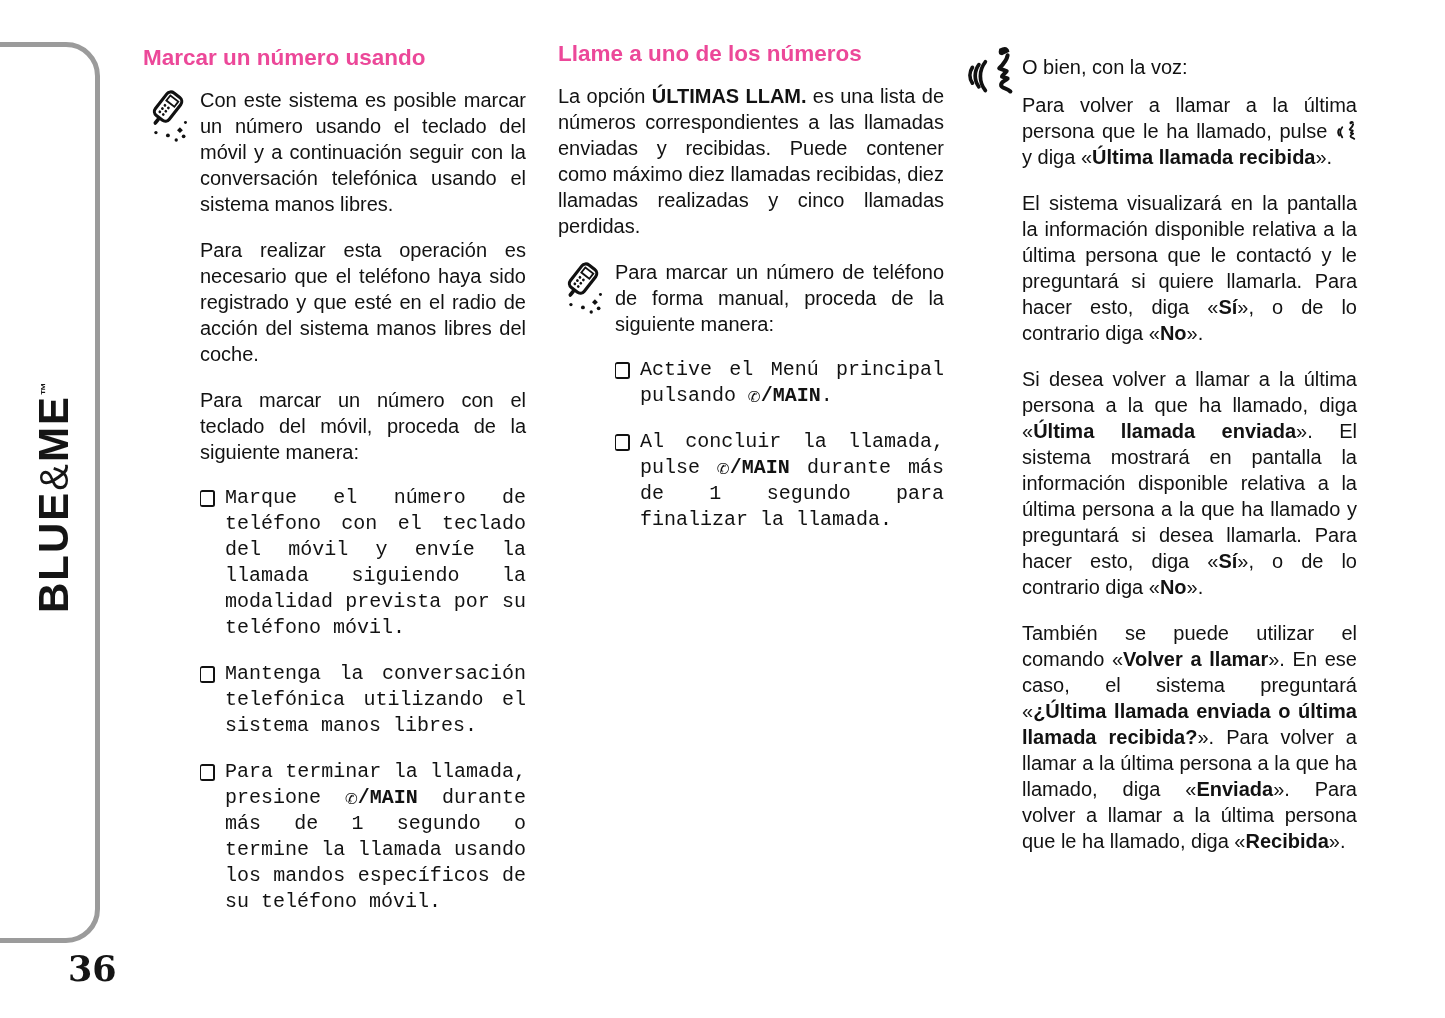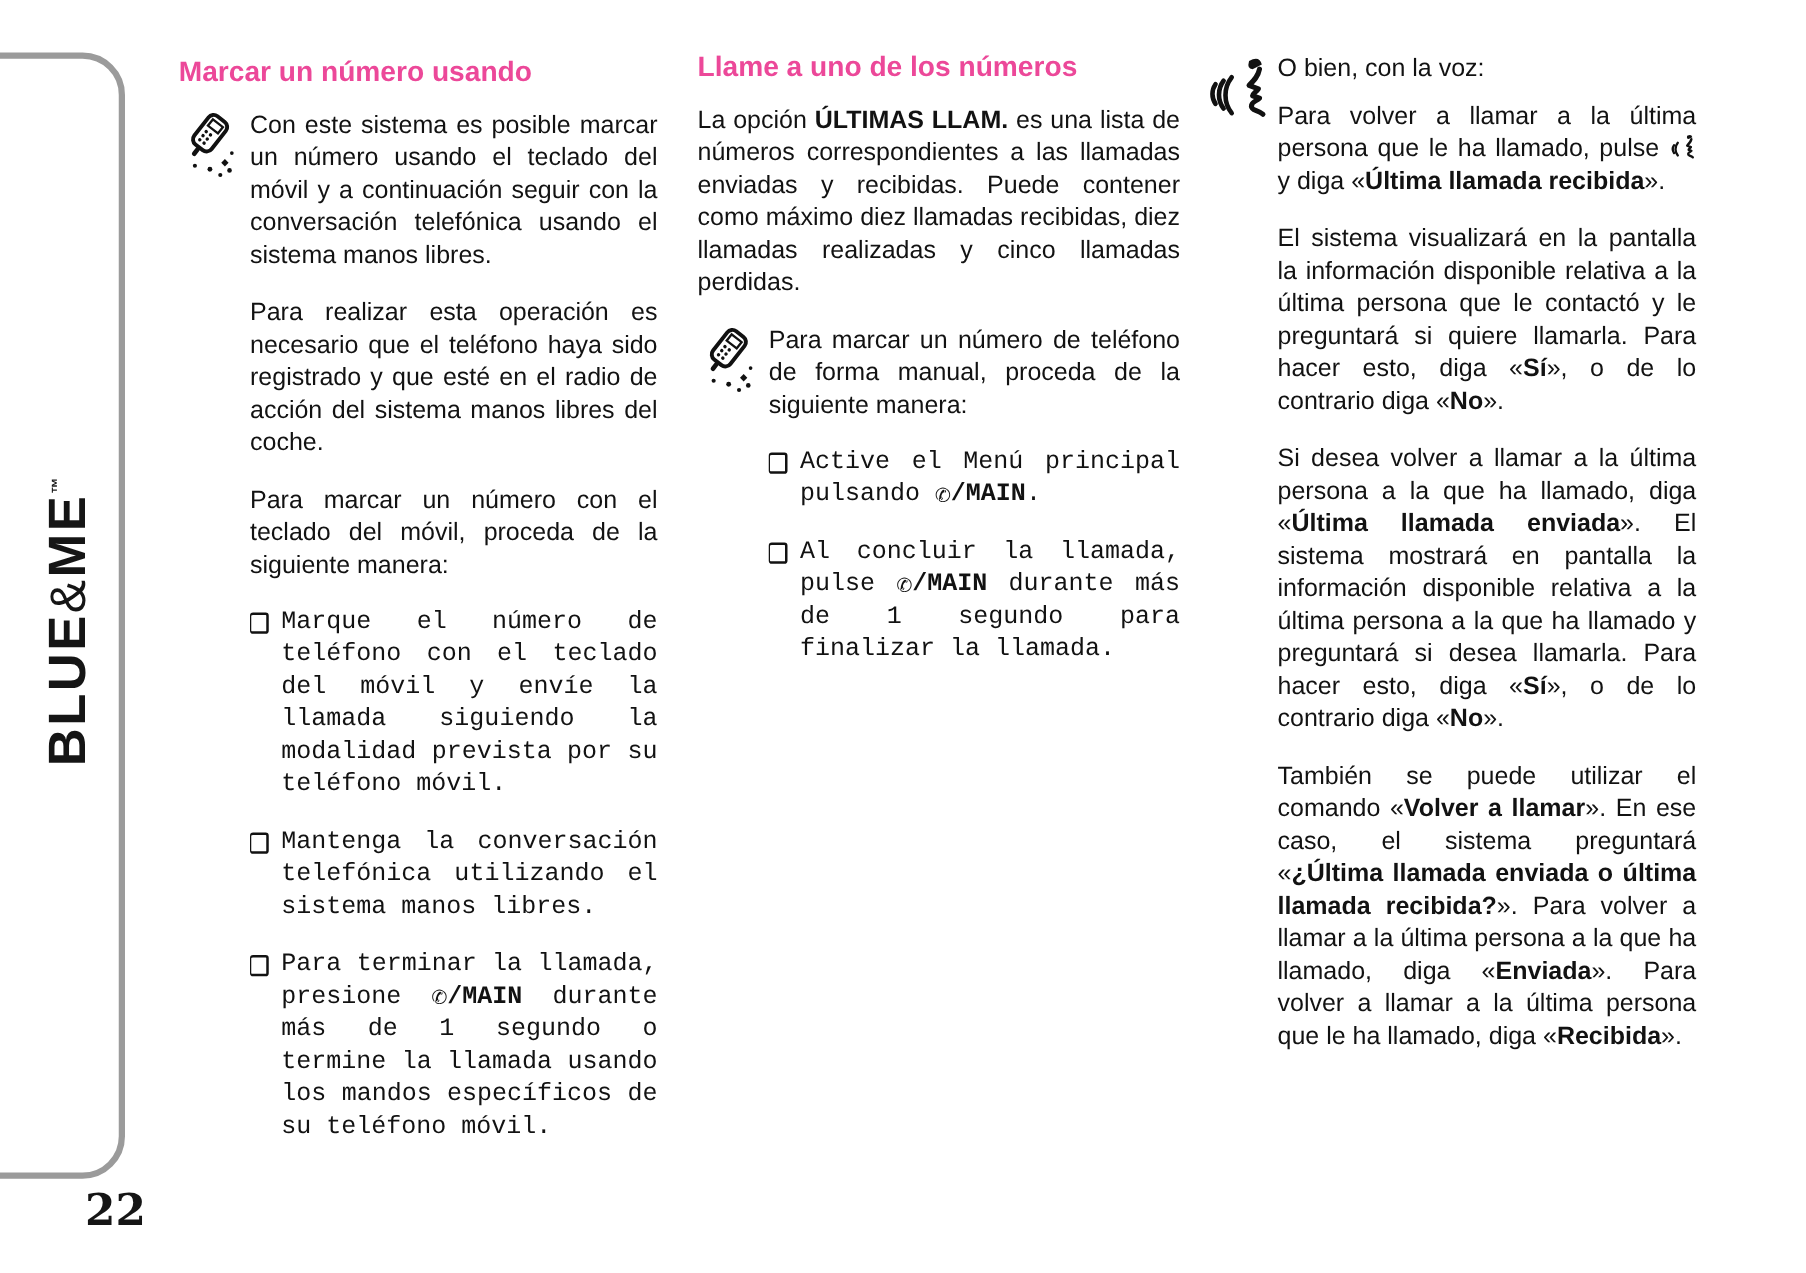--- a/index.html
+++ b/index.html
@@ -59,21 +59,21 @@
 </style>
 </head>
 <body>
 
 <div class="page">
 
   <div class="frame"></div>
 
   <div class="logo"><span>BLUE</span><span class="amp">&amp;</span><span>ME</span><span class="tm">™</span></div>
 
-  <div class="pageno">22</div>
+  <div class="pageno">36</div>
 
   <div class="col" id="col1">
     <h2><span>Marcar un número usando</span></h2>
 
     <p class="ind withicon">
       <span class="margin-icon">
         <svg width="48" height="56" viewBox="0 0 52 58">
           <g transform="rotate(38 24 22)">
             <rect x="15" y="2" width="19" height="31" rx="5.5" fill="#fff" stroke="#111" stroke-width="3.4"></rect>
             <rect x="19" y="6.5" width="11" height="7" fill="none" stroke="#111" stroke-width="2"></rect>
@@ -157,21 +157,21 @@
     <span class="margin-icon" style="left:0; top:0; position:absolute;">
       <svg width="50" height="60" viewBox="0 0 54 64">
         <path class="ln" stroke-width="4" d="M8 27 a15 15 0 0 0 0 17"></path>
         <path class="ln" stroke-width="4" d="M15 24 a20 20 0 0 0 0 24"></path>
         <path class="ln" stroke-width="4" d="M22 21 a25 25 0 0 0 0 31"></path>
         <path d="M37 7 q9 -5 11 3 l-8 4 q-5 0 -3 -7 z" fill="#111"></path>
         <path class="ln" stroke-width="4.4" d="M46 14 c-1 6 -5 10 -9 14 l8 3 c-2 3 -5 4 -5 6 l6 2 c-3 3 -7 3 -7 7 c0 4 6 3 10 7"></path>
       </svg>
     </span>
     <div class="ind">
-      <p style="margin-bottom:12px;">O bien, con la voz:</p>
+      <p style="margin-bottom:12px;margin-top:12px;">O bien, con la voz:</p>
       <p>Para volver a llamar a la última persona que le ha llamado, pulse <span class="ii ii-voice-command">
   <svg width="22" height="24" viewBox="0 0 54 64">
     <path class="ln" stroke-width="5" d="M9 27 a15 15 0 0 0 0 17"></path>
     <path class="ln" stroke-width="5" d="M17 22 a21 21 0 0 0 0 27"></path>
     <path d="M37 7 q9 -5 11 3 l-8 4 q-5 0 -3 -7 z" fill="#111"></path>
     <path class="ln" stroke-width="5" d="M46 14 c-1 6 -5 10 -9 14 l8 3 c-2 3 -5 4 -5 6 l6 2 c-3 3 -7 3 -7 7 c0 4 6 3 10 7"></path>
   </svg>
 </span> y diga «<b>Última llamada recibida</b>».</p>
       <p>El sistema visualizará en la pantalla la información disponible relativa a la última persona que le contactó y le preguntará si quiere llamarla. Para hacer esto, diga «<b>Sí</b>», o de lo contrario diga «<b>No</b>».</p>
       <p>Si desea volver a llamar a la última persona a la que ha llamado, diga «<b>Última llamada enviada</b>». El sistema mostrará en pantalla la información disponible relativa a la última persona a la que ha llamado y preguntará si desea llamarla. Para hacer esto, diga «<b>Sí</b>», o de lo contrario diga «<b>No</b>».</p>

